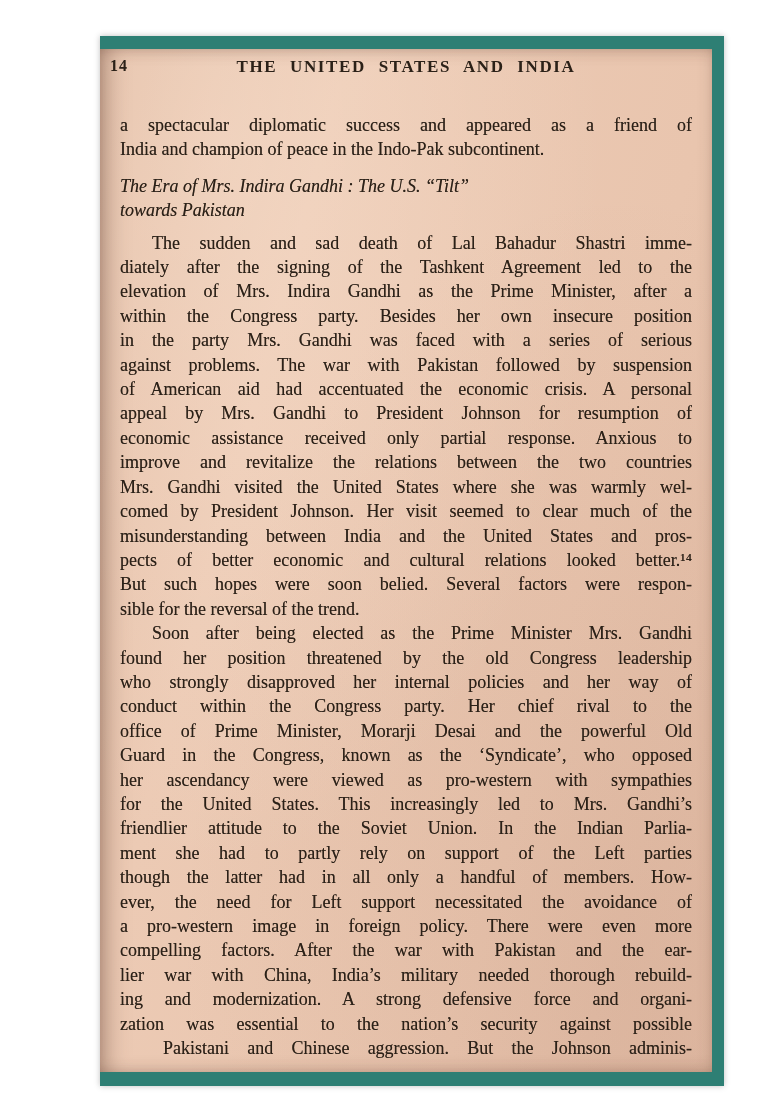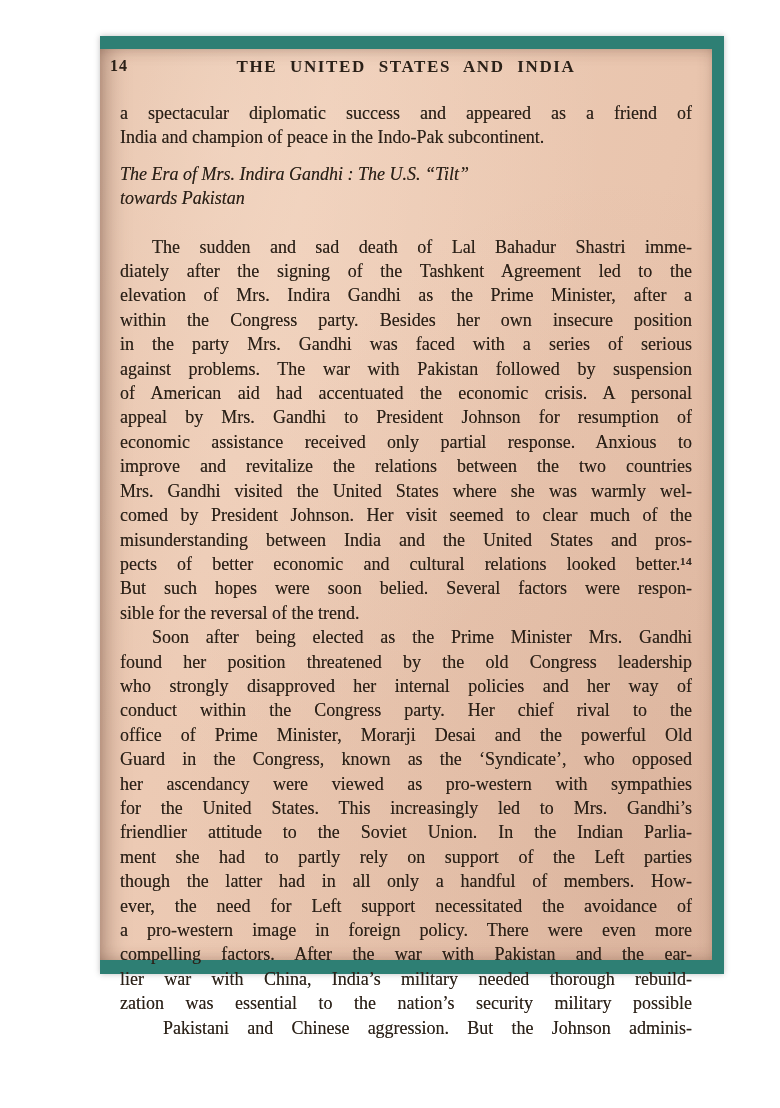--- a/index.html
+++ b/index.html
@@ -13,21 +13,21 @@
     height: 1108px;
     position: relative;
     overflow: hidden;
     font-family: "Liberation Serif", "DejaVu Serif", serif;
   }
   .book {
     position: absolute;
     left: 100px;
     top: 36px;
     width: 624px;
-    height: 938px;
+    height: 1050px;
     background: var(--cover-teal, #2e7f74);
     box-shadow: 0 0 6px rgba(0,0,0,0.25);
   }
   .paper {
     position: absolute;
     left: 0;
     top: 13px;
     right: 12px;
     bottom: 14px;
     background:
@@ -74,34 +74,34 @@
     text-align: justify;
     text-align-last: justify;
   }
   .line.line-last {
     text-align-last: left;
   }
   .justify-last .line.line-last {
     text-align-last: justify;
     margin-left: 43px;
   }
-  .para-intro { margin-top: 24px; }
+  .para-intro { margin-top: 36px; }
   .section-heading {
     margin: 12px 0 0 0;
     font-style: italic;
     font-weight: normal;
     font-size: 18px;
     line-height: 24.4px;
   }
   .section-heading .line,
   .section-heading .line.line-last {
     text-align: right;
     text-align-last: left;
   }
-  .para-1 { margin-top: 24px; }
+  .para-1 { margin-top: 8px; }
   .para-2 { margin-top: 0; }
   .indent-first .line:first-child { text-indent: 32px; }
 </style>
 </head>
 <body>
 
 <div class="book">
   <div class="paper">
 
     <header class="page-header">
@@ -149,19 +149,20 @@
           <div class="line">Guard in the Congress, known as the ‘Syndicate’, who opposed</div>
           <div class="line">her ascendancy were viewed as pro-western with sympathies</div>
           <div class="line">for the United States. This increasingly led to Mrs. Gandhi’s</div>
           <div class="line">friendlier attitude to the Soviet Union. In the Indian Parlia-</div>
           <div class="line">ment she had to partly rely on support of the Left parties</div>
           <div class="line">though the latter had in all only a handful of members. How-</div>
           <div class="line">ever, the need for Left support necessitated the avoidance of</div>
           <div class="line">a pro-western image in foreign policy. There were even more</div>
           <div class="line">compelling factors. After the war with Pakistan and the ear-</div>
           <div class="line">lier war with China, India’s military needed thorough rebuild-</div>
-          <div class="line">zation was essential to the nation’s security military possible</div>
+          <div class="line">ing and modernization. A strong defensive force and organi-</div>
+          <div class="line">zation was essential to the nation’s security against possible</div>
           <div class="line line-last">Pakistani and Chinese aggression. But the Johnson adminis-</div>
         </div>
 
     </div>
   </div>
 </div>
 
 </body></html>

